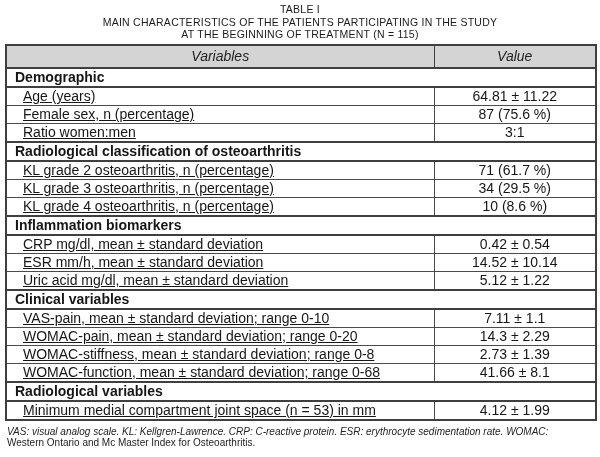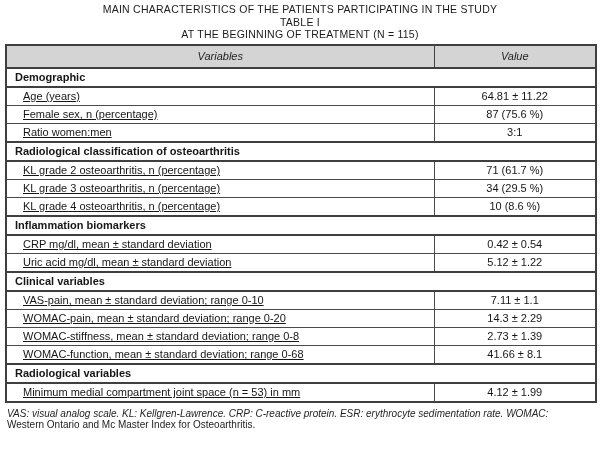--- a/index.html
+++ b/index.html
@@ -23,21 +23,21 @@
     letter-spacing:0.25px;
     color:#1b1b1b;
   }
   .title-block div{white-space:nowrap;}
   table.char-table{
     width:590px;
     margin:3px 5px 0 5px;
     border-collapse:collapse;
     table-layout:fixed;
     border:2px solid var(--border);
-    font-size:11px;
+    font-size:14px;
   }
   col.c-var{width:428px;}
   col.c-val{width:162px;}
   .char-table th{
     background:var(--header-bg);
     font-style:italic;
     font-weight:normal;
     text-align:center;
     height:19px;
     border:1px solid var(--border);
@@ -64,22 +64,22 @@
     line-height:11.5px;
     color:#232323;
   }
   .footnote .fn-line1{font-style:italic;}
   .footnote .fn-line2{font-style:normal;}
 </style>
 </head>
 <body>
 
 <div class="title-block">
+  <div>TABLE I</div>
   <div>MAIN CHARACTERISTICS OF THE PATIENTS PARTICIPATING IN THE STUDY</div>
-  <div>TABLE I</div>
   <div>AT THE BEGINNING OF TREATMENT (N = 115)</div>
 </div>
 
 <table class="char-table">
   <colgroup>
       <col class="c-var">
       <col class="c-val">
     </colgroup>
   <thead>
     <tr>
@@ -119,20 +119,24 @@
         <td class="value">10 (8.6 %)</td>
       </tr>
       <tr class="section-row">
         <td colspan="2">Inflammation biomarkers</td>
       </tr>
       <tr>
         <td class="label">CRP mg/dl, mean ± standard deviation</td>
         <td class="value">0.42 ± 0.54</td>
       </tr>
       <tr>
+        <td class="label">ESR mm/h, mean ± standard deviation</td>
+        <td class="value">14.52 ± 10.14</td>
+      </tr>
+      <tr>
         <td class="label">Uric acid mg/dl, mean ± standard deviation</td>
         <td class="value">5.12 ± 1.22</td>
       </tr>
       <tr class="section-row">
         <td colspan="2">Clinical variables</td>
       </tr>
       <tr>
         <td class="label">VAS-pain, mean ± standard deviation; range 0-10</td>
         <td class="value">7.11 ± 1.1</td>
       </tr>

